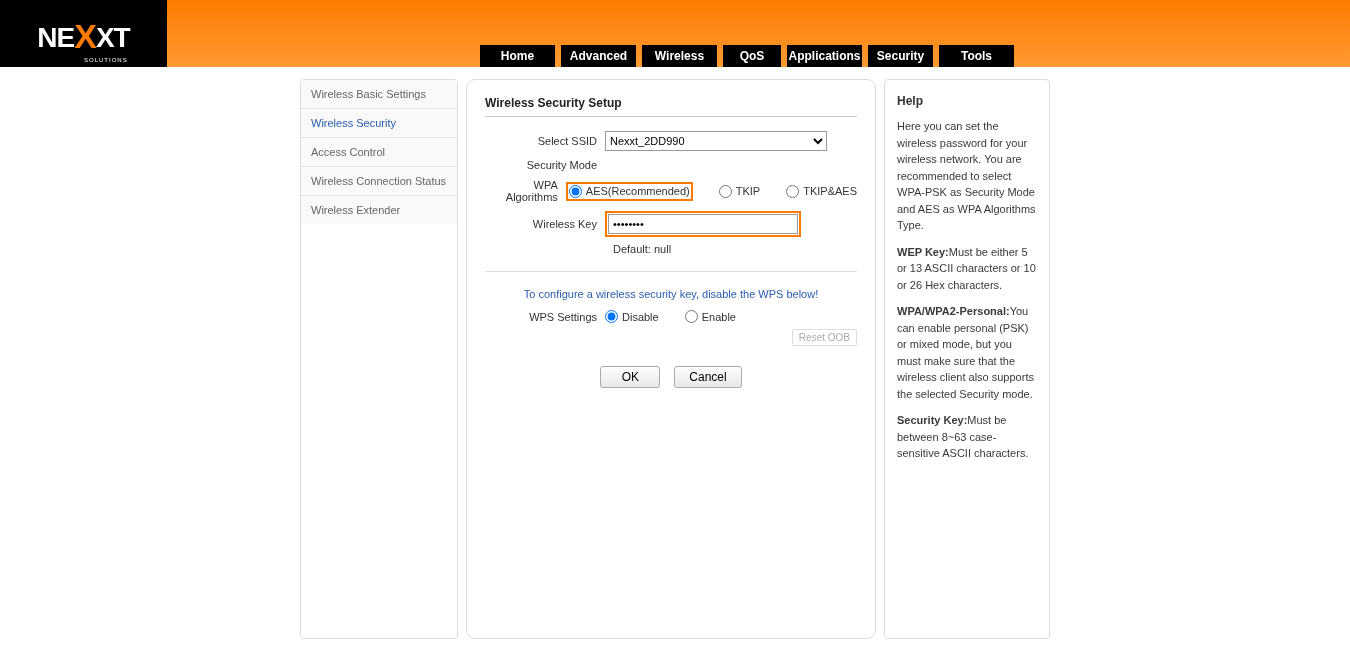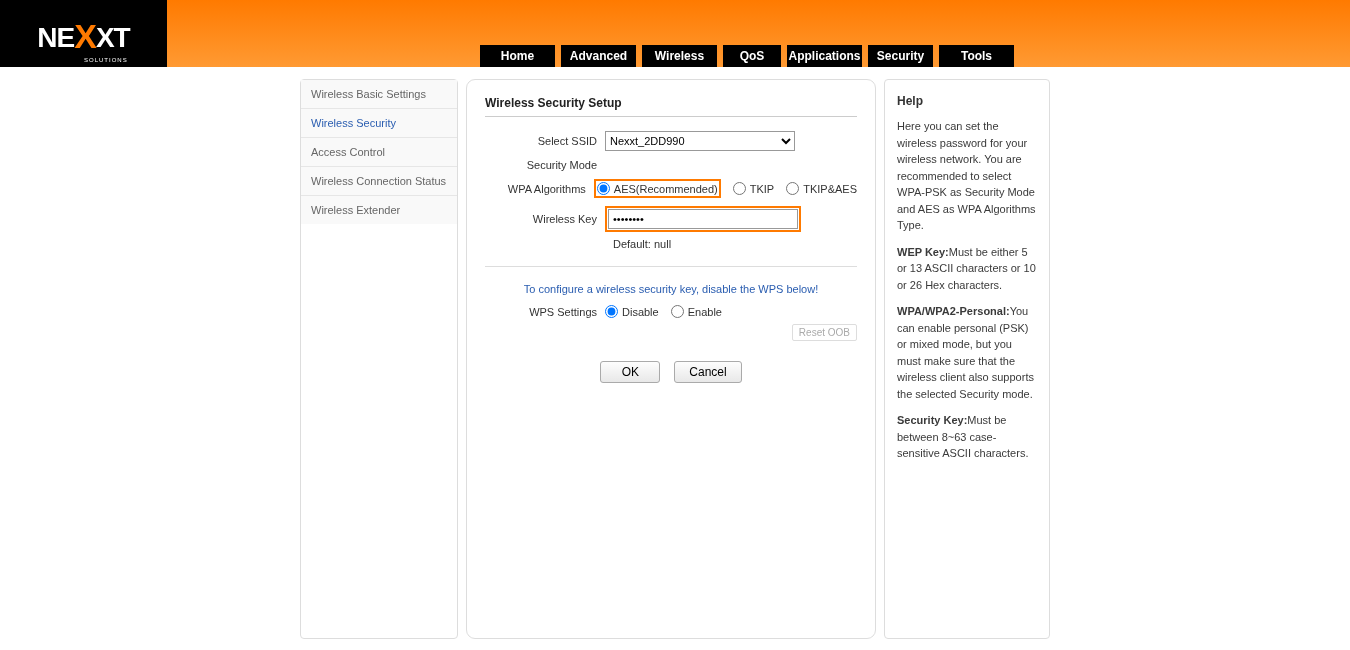--- a/index.html
+++ b/index.html
@@ -23,26 +23,26 @@
   .sidebar-item:last-child { border-bottom:none;}
 
   .main { width:410px; border:1px solid #ddd; border-radius:9px; background:#fff; padding:16px 18px 40px 18px; min-height:560px; }
   .main h3 { font-size:12px; font-weight:bold; color:#222; margin-bottom:4px; }
   .title-rule { border:none; border-top:1px solid #ccc; margin:6px 0 14px 0;}
 
   .formrow { display:flex; align-items:center; margin-bottom:8px; }
   .formrow .lbl { width:120px; text-align:right; padding-right:8px; font-size:11px; color:#333; }
   .formrow .ctl { flex:1; }
 
-  select.sel { width:190px; height:20px; font-size:11px; border:1px solid #999; background:#fff;}
+  select.sel { width:222px; height:20px; font-size:11px; border:1px solid #999; background:#fff;}
   input.txt { width:190px; height:20px; font-size:11px; border:1px solid #999; padding:0 4px;}
 
   .hl-orange { border:2px solid #ff7a00; padding:1px; display:inline-block; }
 
-  .radiogroup { display:flex; gap:12px; align-items:center; font-size:11px;justify-content:flex-end;}
+  .radiogroup { display:flex; gap:26px; align-items:center; font-size:11px;justify-content:flex-end;}
   .radiogroup label { display:flex; align-items:center; gap:4px; cursor:pointer;}
 
   .default-note { margin-left:128px; font-size:11px; color:#333; margin-top:-2px; margin-bottom:6px;}
 
   .sep { border:none; border-top:1px solid #ddd; margin:16px 0; }
 
   .wps-note { text-align:center; font-size:11px; color:#2a5db0; margin-bottom:10px; }
 
   .wps-row { display:flex; align-items:center; margin-bottom:6px;}
   .wps-row .lbl {width:120px; text-align:right; padding-right:8px; font-size:11px;}

